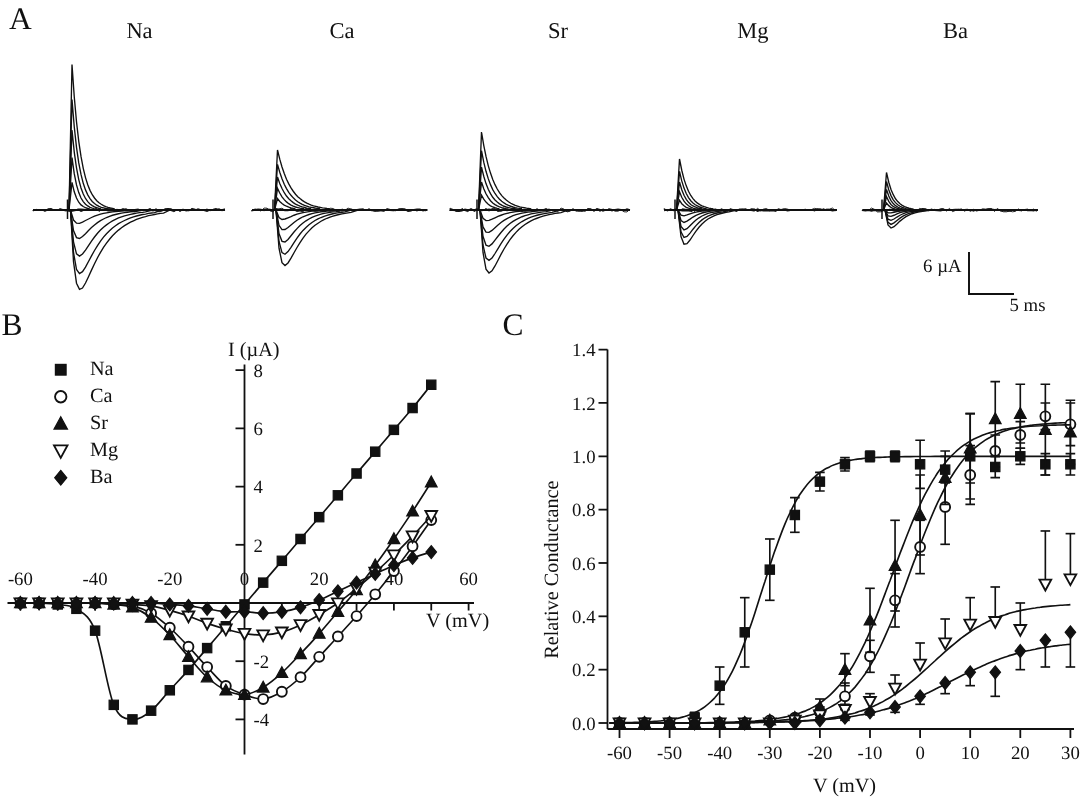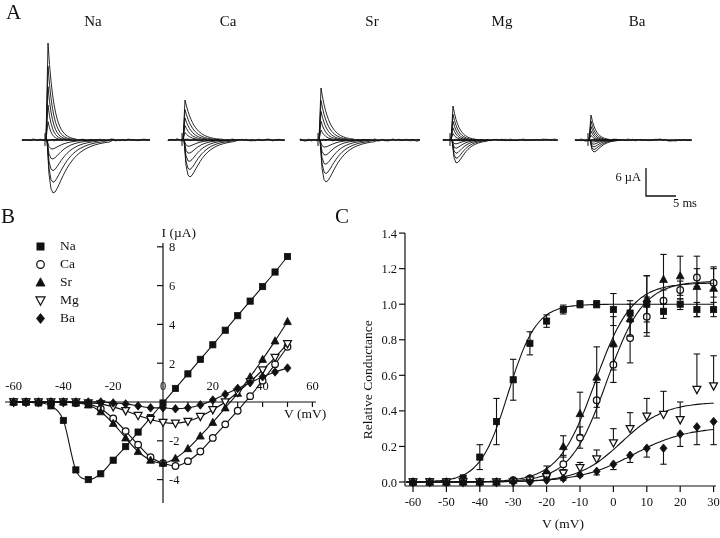--- a/index.html
+++ b/index.html
@@ -281,21 +281,21 @@
           <polygon points="212.8,395.76 216.3,400.06 212.8,404.36 209.3,400.06" fill="#111111" stroke="#111111" stroke-width="0.8"></polygon>
           <polygon points="225.25,389.94 228.75,394.24 225.25,398.54 221.75,394.24" fill="#111111" stroke="#111111" stroke-width="0.8"></polygon>
           <polygon points="237.7,384.12 241.2,388.42 237.7,392.72 234.2,388.42" fill="#111111" stroke="#111111" stroke-width="0.8"></polygon>
           <polygon points="250.15,378.3 253.65,382.6 250.15,386.90000000000003 246.65,382.6" fill="#111111" stroke="#111111" stroke-width="0.8"></polygon>
           <polygon points="262.6,372.47999999999996 266.1,376.78 262.6,381.08 259.1,376.78" fill="#111111" stroke="#111111" stroke-width="0.8"></polygon>
           <polygon points="275.05,367.63 278.55,371.93 275.05,376.23 271.55,371.93" fill="#111111" stroke="#111111" stroke-width="0.8"></polygon>
           <polygon points="287.5,363.75 291,368.05 287.5,372.35 284,368.05" fill="#111111" stroke="#111111" stroke-width="0.8"></polygon>
         </g>
       </svg>
     <span class="pletter" style="left:1px;top:1px;">B</span>
-    <span class="axlabel" style="left:152px;top:21px;width:44px;text-align:right;">I (µA)</span>
+    <span class="axlabel" style="left:152px;top:21px;width:44px;text-align:left;">I (µA)</span>
     <span class="axlabel" style="left:284px;top:202px;width:52px;">V (mV)</span>
     <div class="legend" style="left:33px;top:32px;">
       <div class="legrow">
         <svg class="legmark" viewBox="0 0 15 15">
             <rect x="3.935" y="3.935" width="7.13" height="7.13" fill="#111111" stroke="#111111" stroke-width="0.8"></rect>
           </svg>
         <span class="leglabel">Na</span>
       </div>
       <div class="legrow">
         <svg class="legmark" viewBox="0 0 15 15">

